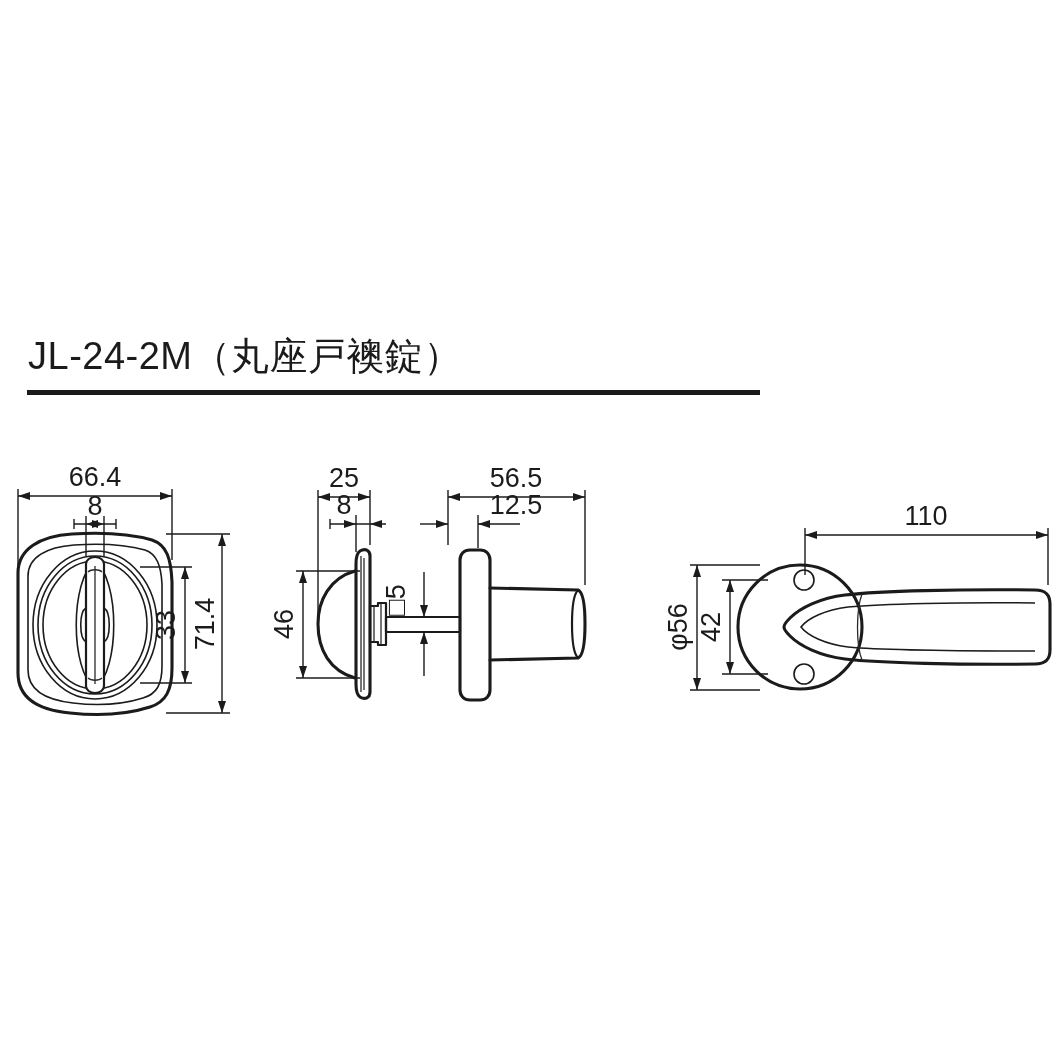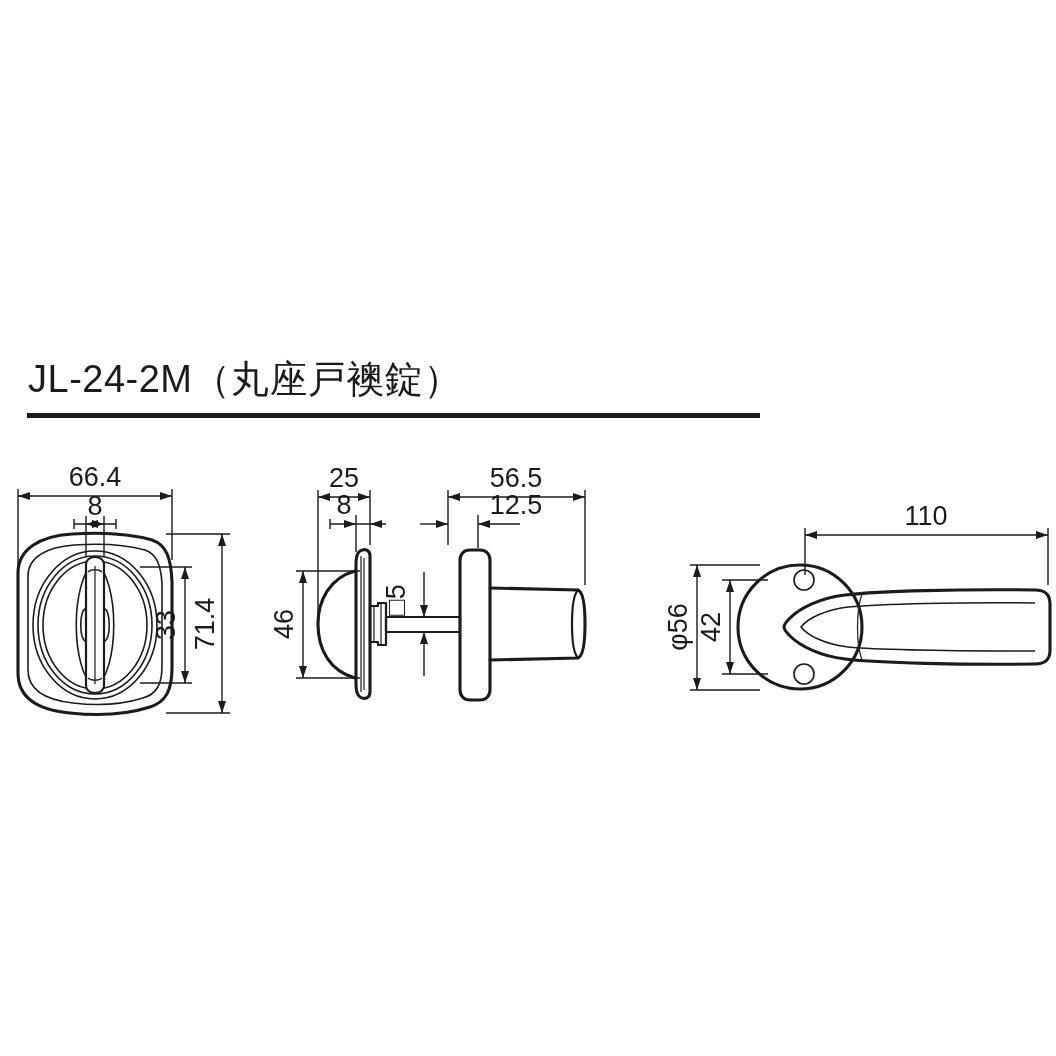--- a/index.html
+++ b/index.html
@@ -1,18 +1,18 @@
 <!DOCTYPE html>
 <html><head>
 <meta charset="utf-8">
 <style>
   html,body{margin:0;padding:0;background:#ffffff;}
   body{width:1056px;height:1056px;font-family:"Liberation Sans",sans-serif;color:#1a1a1a;overflow:hidden;}
   #page{position:relative;width:1056px;height:1056px;background:#fff;}
-  .title-wrap{position:absolute;left:0;top:336px;width:1056px;margin-top:23px;}
+  .title-wrap{position:absolute;left:0;top:336px;width:1056px;}
   .title-text{font-size:38px;font-weight:300;letter-spacing:.5px;color:#1b1b1b;
     padding-left:28px;line-height:1.1;font-family:"Liberation Sans",sans-serif;white-space:nowrap;}
   .title-rule{position:absolute;left:27px;top:54px;width:733px;height:5px;background:#1b1b1b;}
   svg{position:absolute;left:0;top:0;}
   .ln{fill:none;stroke:#1b1b1b;stroke-width:1.6;}
   .ln-thick{fill:none;stroke:#1b1b1b;stroke-width:3.1;stroke-linejoin:round;stroke-linecap:round;}
   .ln-med{fill:none;stroke:#1b1b1b;stroke-width:2.2;stroke-linejoin:round;stroke-linecap:round;}
   .ln-thin{fill:none;stroke:#2a2a2a;stroke-width:1.3;}
   .dim{fill:none;stroke:#1b1b1b;stroke-width:1.4;}
   .ext{fill:none;stroke:#1b1b1b;stroke-width:1.4;}

